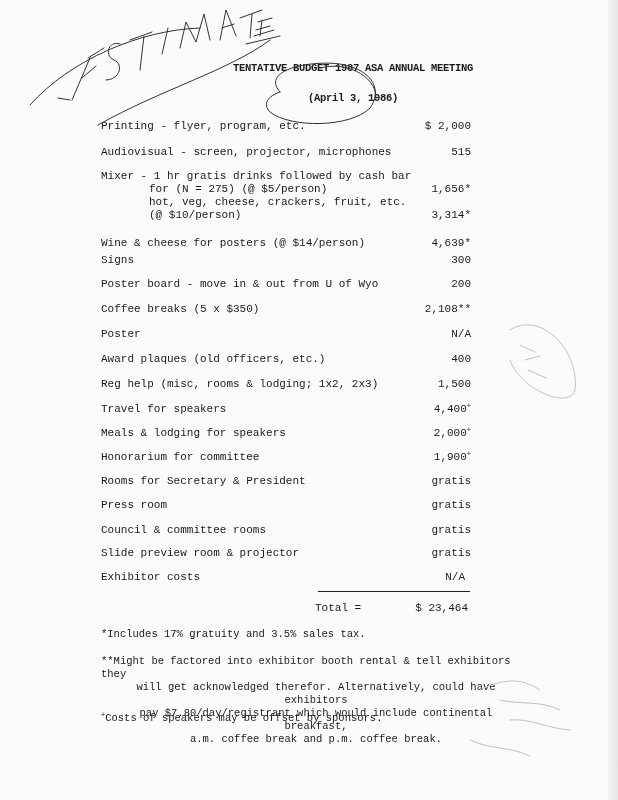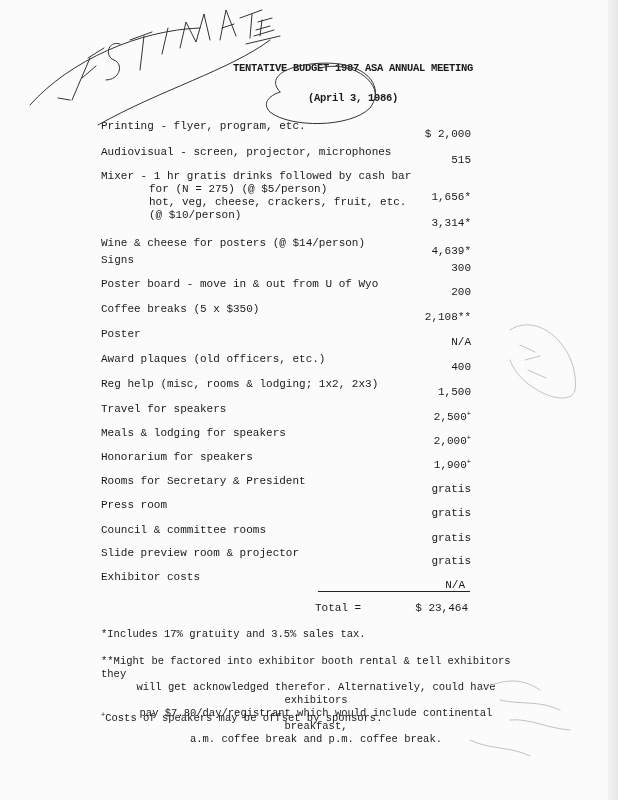--- a/index.html
+++ b/index.html
@@ -12,21 +12,21 @@
     .page { position: absolute; left: 0; top: 0; width: 618px; height: 800px; }
     .bleed { position: absolute; right: 0; top: 0; width: 10px; height: 800px; background: linear-gradient(to right, #f3f3f3, #e6e6e6); }
     .title {
       position: absolute; left: 0; width: 618px; text-align: center;
       font-size: 10.5px; font-weight: bold; letter-spacing: -0.3px;
     }
     .t1 { top: 62px; left: 44px; }
     .t2 { top: 92px; left: 44px; }
     .row { position: absolute; left: 101px; width: 370px; font-size: 11px; line-height: 13px; }
     .row .lbl { position: absolute; left: 0; top: 0; white-space: pre; }
-    .row .amt { position: absolute; right: 0; top: 8px; text-align: right; white-space: nowrap; }
+    .row .amt { position: absolute; right: 0; top: 0; text-align: right; white-space: nowrap; }
     .row .sub { position: absolute; white-space: pre; }
     sup { font-size: 7px; vertical-align: 4px; line-height: 0; }
     .rule { position: absolute; left: 318px; top: 591px; width: 152px; border-top: 1px solid #222; }
     .total { position: absolute; top: 602px; left: 315px; width: 156px; font-size: 11px; }
     .total .lbl { position: absolute; left: 0; text-align: right; }
     .total .amt { position: absolute; right: 3px; }
     .note { position: absolute; left: 101px; width: 420px; font-size: 10.5px; line-height: 13px; }
     .note .ind { padding-left: 10px; text-align: center; }
     svg.hand { position: absolute; left: 0; top: 0; pointer-events: none; }
   </style>
@@ -84,28 +84,28 @@
   <div class="row" style="top:353px">
     <span class="lbl">Award plaques (old officers, etc.)</span>
     <span class="amt">400</span>
   </div>
   <div class="row" style="top:378px">
     <span class="lbl">Reg help (misc, rooms &amp; lodging; 1x2, 2x3)</span>
     <span class="amt">1,500</span>
   </div>
   <div class="row" style="top:403px">
     <span class="lbl">Travel for speakers</span>
-    <span class="amt"><span>2,500</span><sup>+</sup></span>
+    <span class="amt"><span>4,400</span><sup>+</sup></span>
   </div>
   <div class="row" style="top:427px">
     <span class="lbl">Meals &amp; lodging for speakers</span>
     <span class="amt"><span>2,000</span><sup>+</sup></span>
   </div>
   <div class="row" style="top:451px">
-    <span class="lbl">Honorarium for speakers</span>
+    <span class="lbl">Honorarium for committee</span>
     <span class="amt"><span>1,900</span><sup>+</sup></span>
   </div>
   <div class="row" style="top:475px">
     <span class="lbl">Rooms for Secretary &amp; President</span>
     <span class="amt">gratis</span>
   </div>
   <div class="row" style="top:499px">
     <span class="lbl">Press room</span>
     <span class="amt">gratis</span>
   </div>

